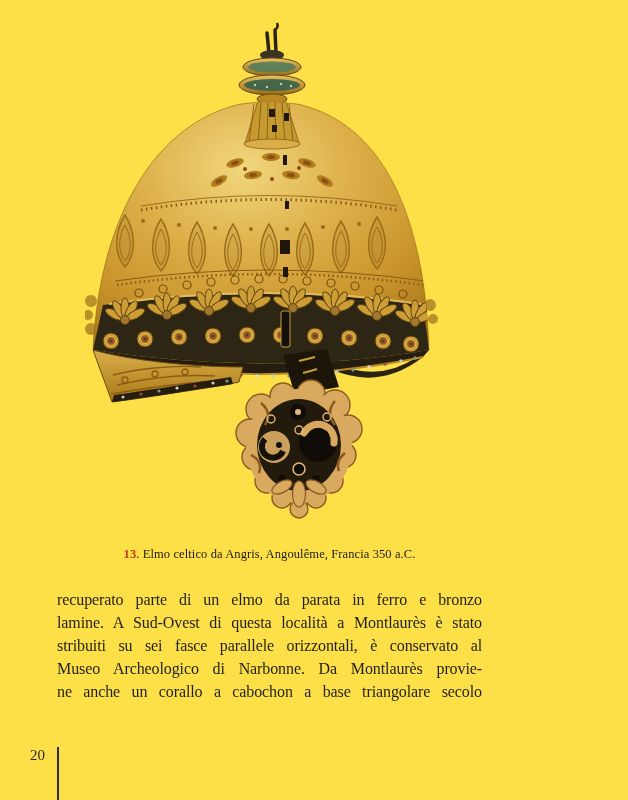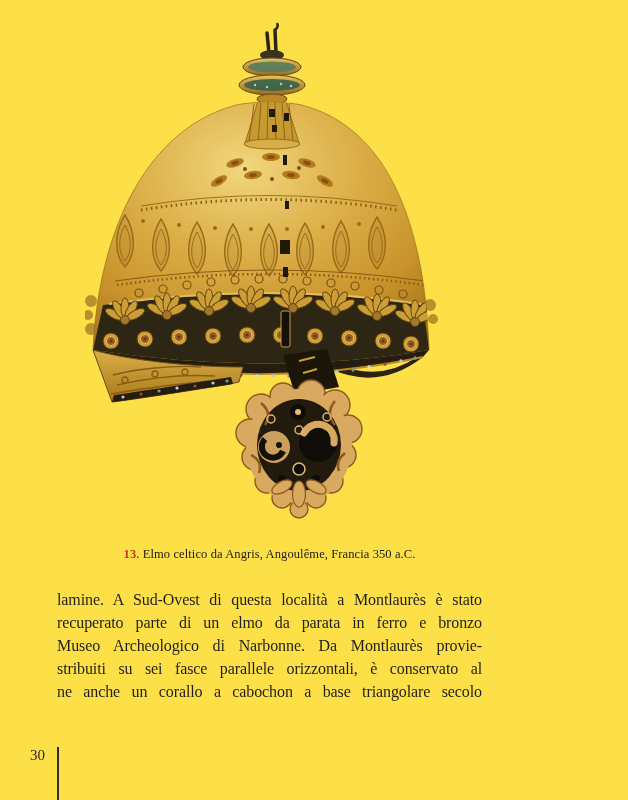--- a/index.html
+++ b/index.html
@@ -309,23 +309,23 @@
             <circle cx="242" cy="412" r="4"></circle>
             <circle cx="214" cy="425" r="4"></circle>
       </g>
     </g>
   </svg>
   </div>
 
   <p class="caption"><span class="capnum">13</span><span>. Elmo celtico da Angris, Angoulême, Francia 350 a.C.</span></p>
 
   <div class="bodytext">
+    <div class="tline">recuperato parte di un elmo da parata in ferro e bronzo</div>
     <div class="tline">lamine. A Sud-Ovest di questa località a Montlaurès è stato</div>
-    <div class="tline">recuperato parte di un elmo da parata in ferro e bronzo</div>
+    <div class="tline">stribuiti su sei fasce parallele orizzontali, è conservato al</div>
     <div class="tline">Museo Archeologico di Narbonne. Da Montlaurès provie-</div>
-    <div class="tline">stribuiti su sei fasce parallele orizzontali, è conservato al</div>
     <div class="tline">ne anche un corallo a cabochon a base triangolare secolo</div>
   </div>
 
-  <span class="folio">30</span>
+  <span class="folio">20</span>
   <div class="folio-rule"></div>
 
 </div>
 
 </body></html>

